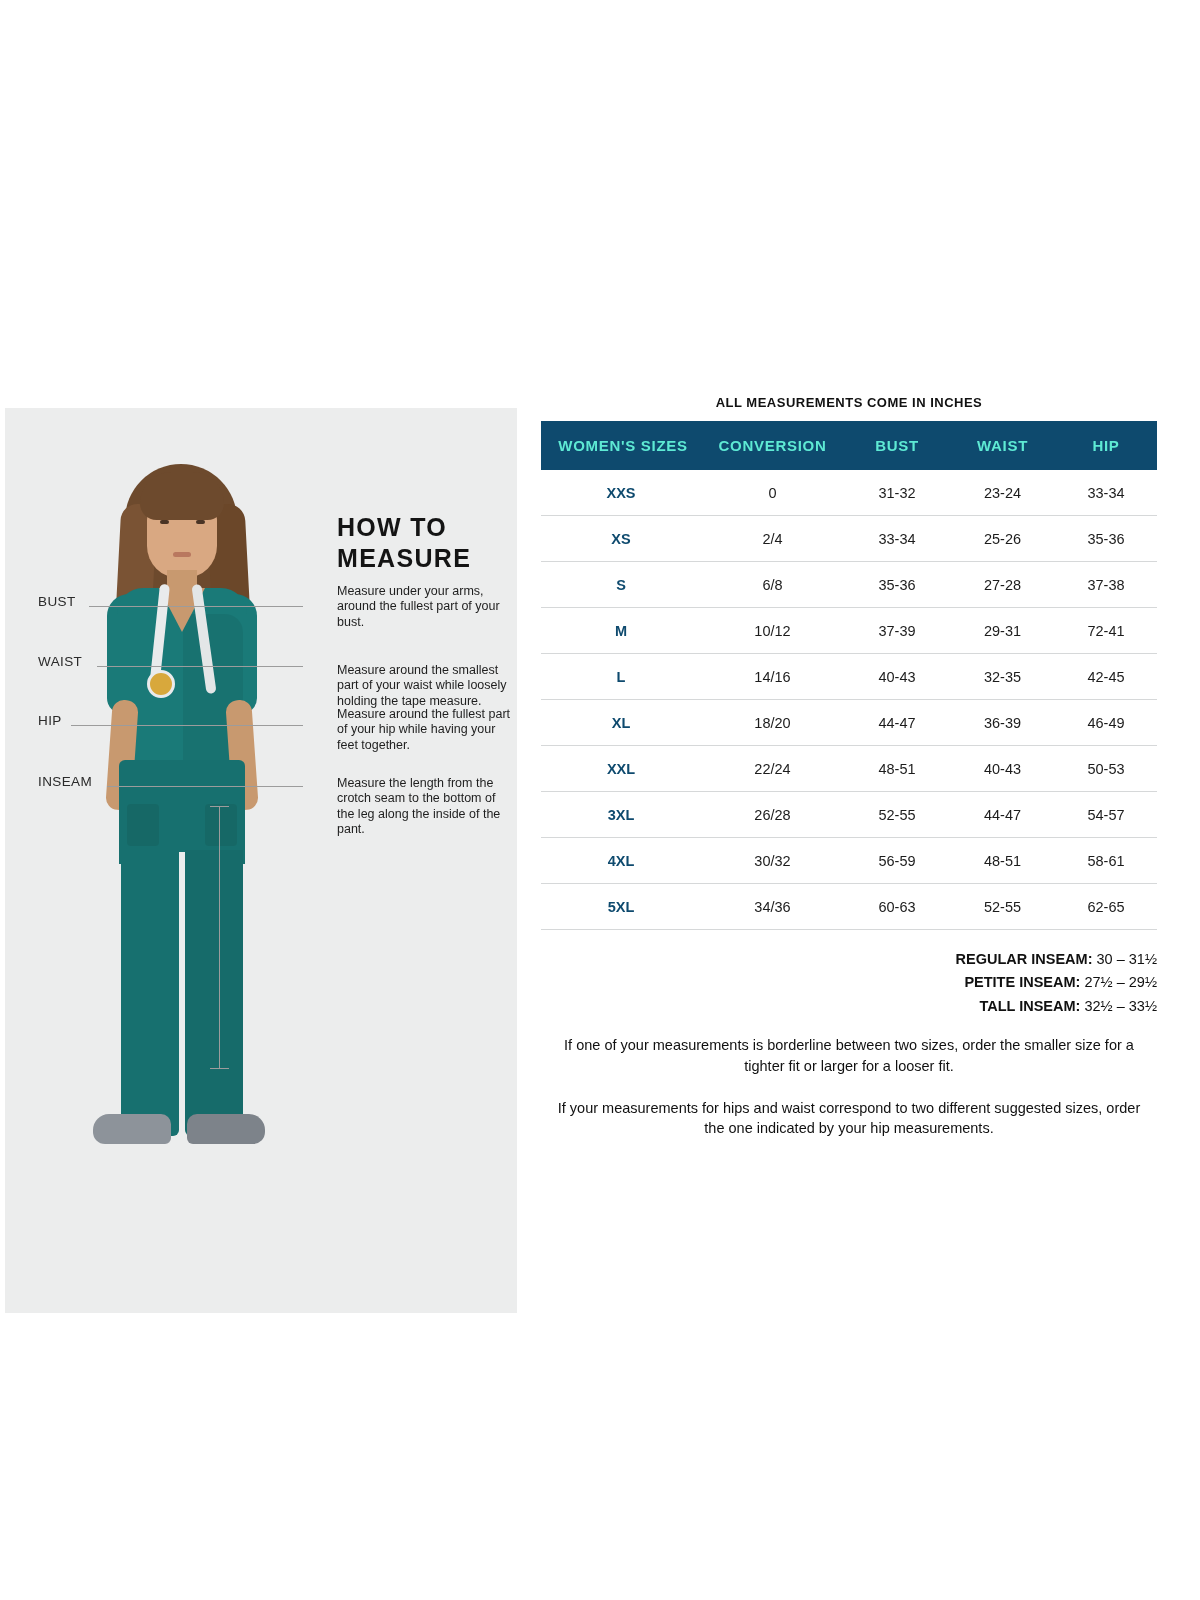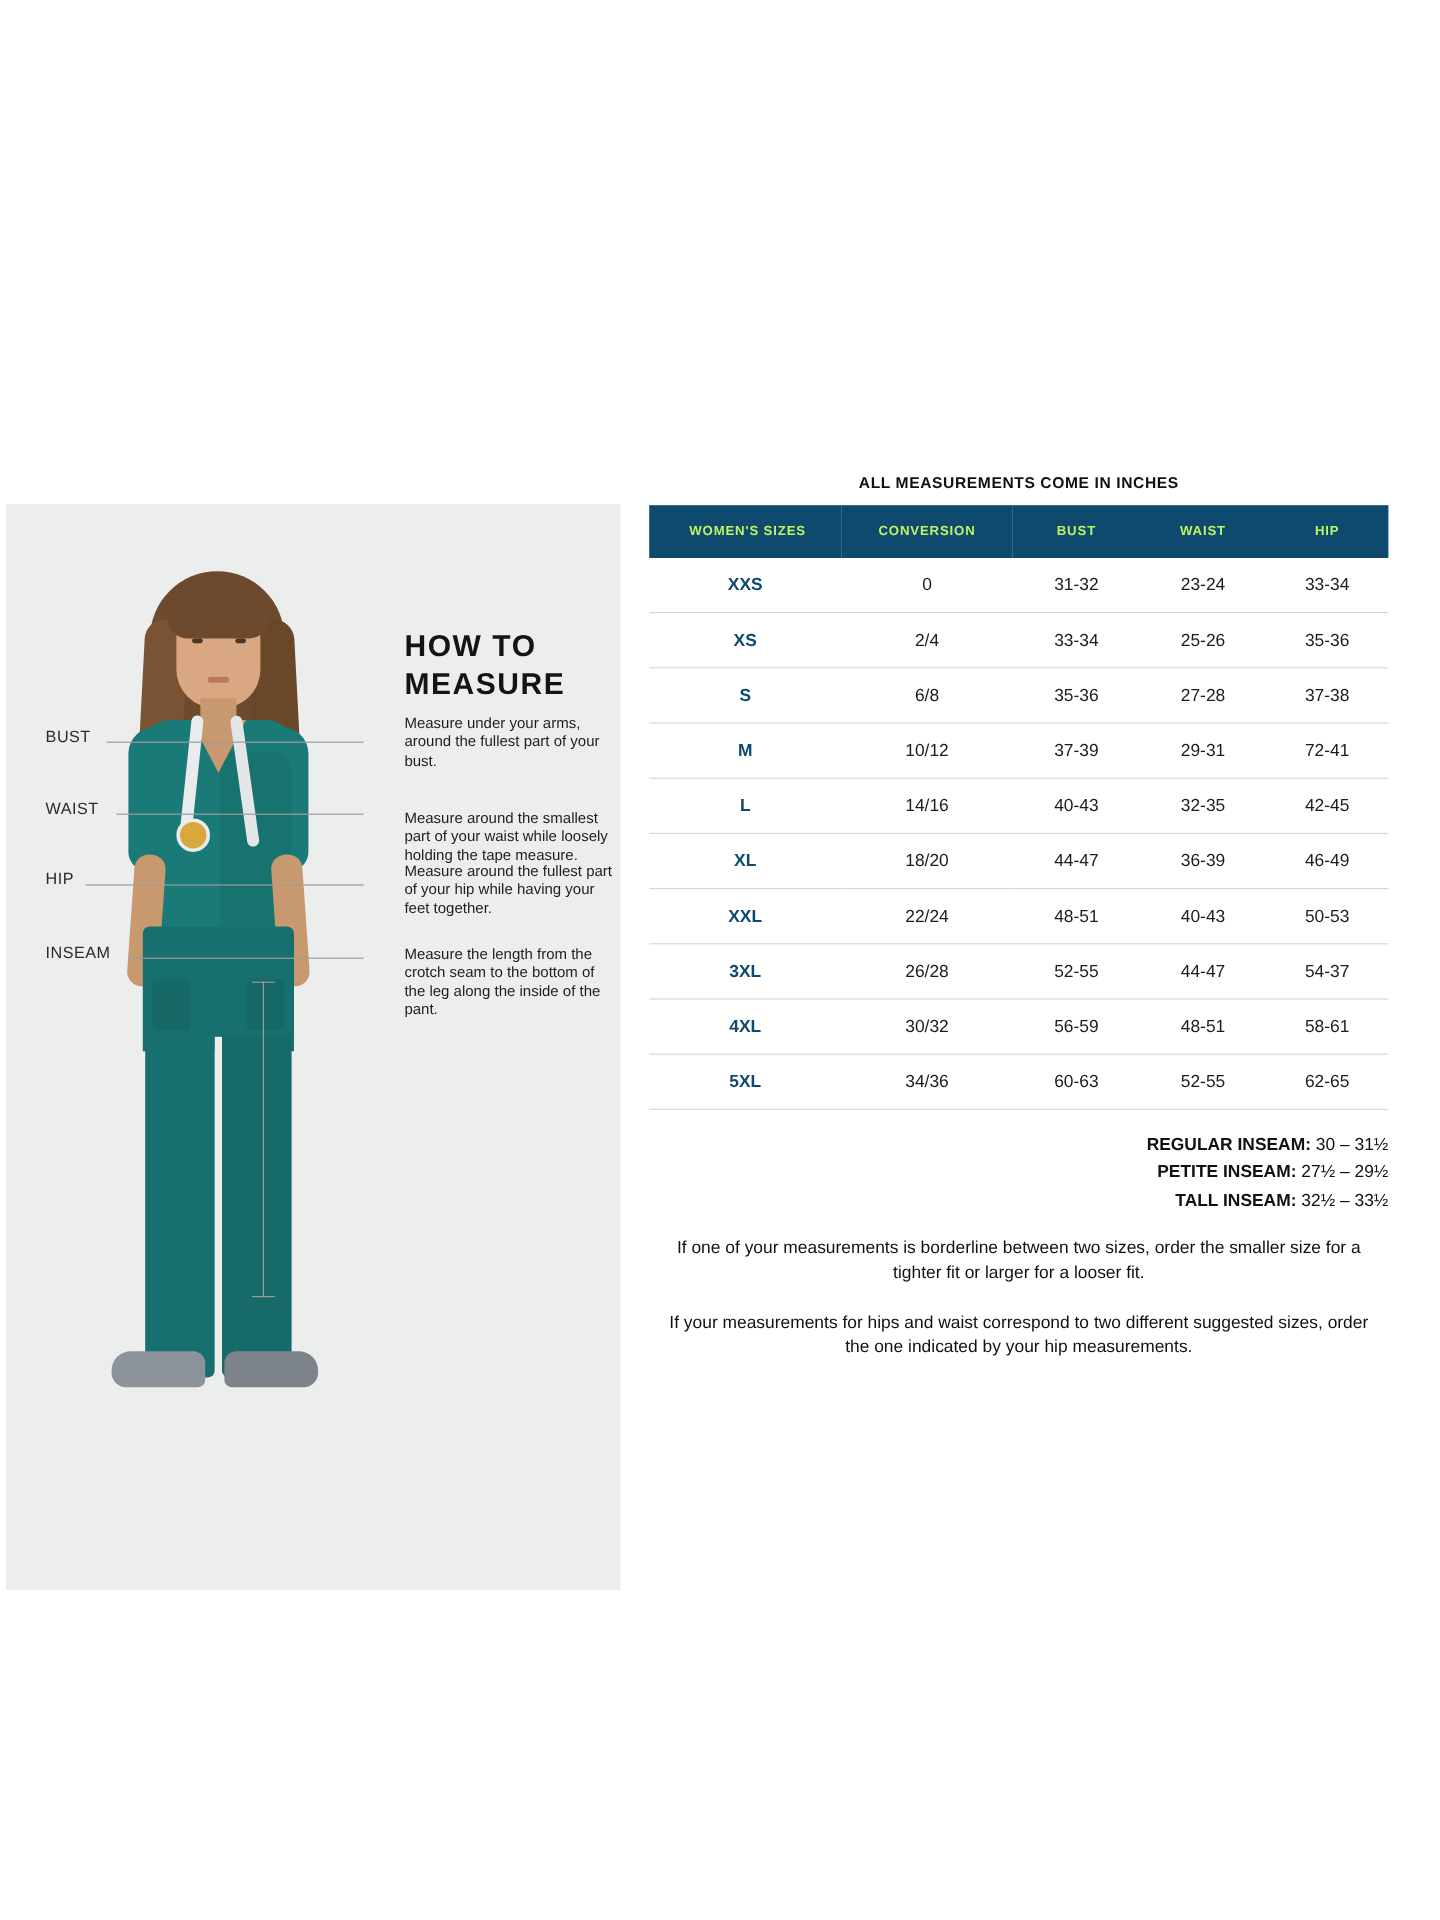--- a/index.html
+++ b/index.html
@@ -16,21 +16,21 @@
     width: 1200px;
     height: 1600px;
     overflow: hidden;
     background: #ffffff;
   }
 
   
   #left-panel {
     position: absolute;
     left: 5px;
-    top: 420px;
+    top: 408px;
     width: 512px;
     height: 905px;
     background: #eceded;
     overflow: hidden;
   }
 
   #howto-title {
     position: absolute;
     left: 332px;
     top: 104px;
@@ -252,22 +252,22 @@
     margin-bottom: 11px;
   }
 
   table#size-table {
     width: 616px;
     border-collapse: collapse;
     table-layout: fixed;
   }
   table#size-table thead th {
     background: #0e4a6e;
-    color: #bef264;
-    font-size: 11px;
+    color: #5eead4;
+    font-size: 15px;
     font-weight: bold;
     letter-spacing: 0.7px;
     padding: 16px 0 16px 0;
     text-align: center;
   }
   table#size-table thead th:first-child { padding-left: 4px; }
   table#size-table tbody td {
     font-size: 14.5px;
     text-align: center;
     padding: 14.5px 0;
@@ -439,21 +439,21 @@
             <td>22/24</td>
             <td>48-51</td>
             <td>40-43</td>
             <td>50-53</td>
           </tr>
           <tr>
             <td class="size-cell">3XL</td>
             <td>26/28</td>
             <td>52-55</td>
             <td>44-47</td>
-            <td>54-37</td>
+            <td>54-57</td>
           </tr>
           <tr>
             <td class="size-cell">4XL</td>
             <td>30/32</td>
             <td>56-59</td>
             <td>48-51</td>
             <td>58-61</td>
           </tr>
           <tr>
             <td class="size-cell">5XL</td>

